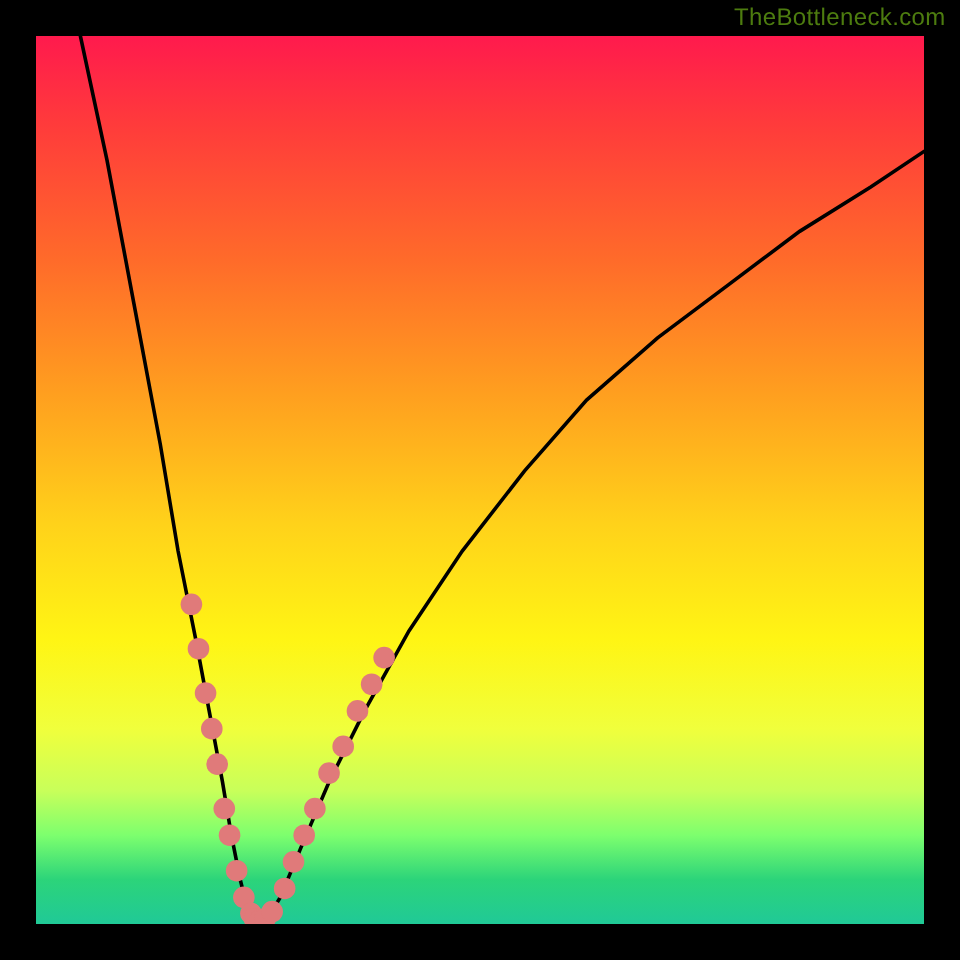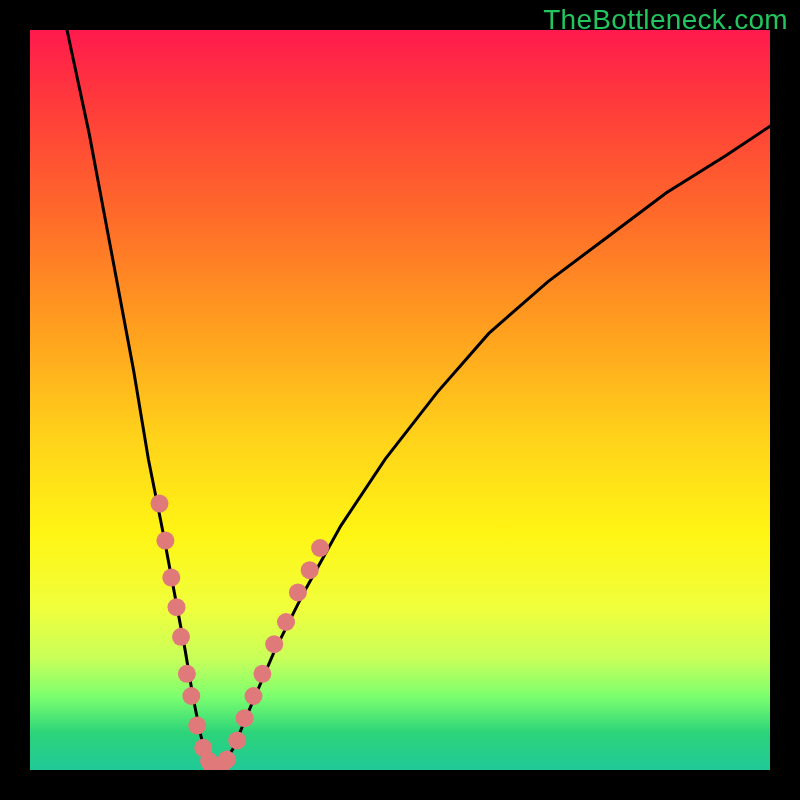--- a/index.html
+++ b/index.html
@@ -35,22 +35,22 @@
       #f0ff3c 78%,
       #c8ff5a 85%,
       #7dff6e 90%,
       #2cd47a 95%,
       #20c997 100%);
   }
   .watermark {
     position: absolute;
     top: 4px;
     right: 12px;
-    color: #22c55e;
-    font-size: 28px;
+    color: #4d7c0f;
+    font-size: 20px;
     font-weight: 500;
     letter-spacing: 0.3px;
   }
   svg.curve {
     position: absolute;
     left: 0;
     top: 0;
     width: 740px;
     height: 740px;
   }

